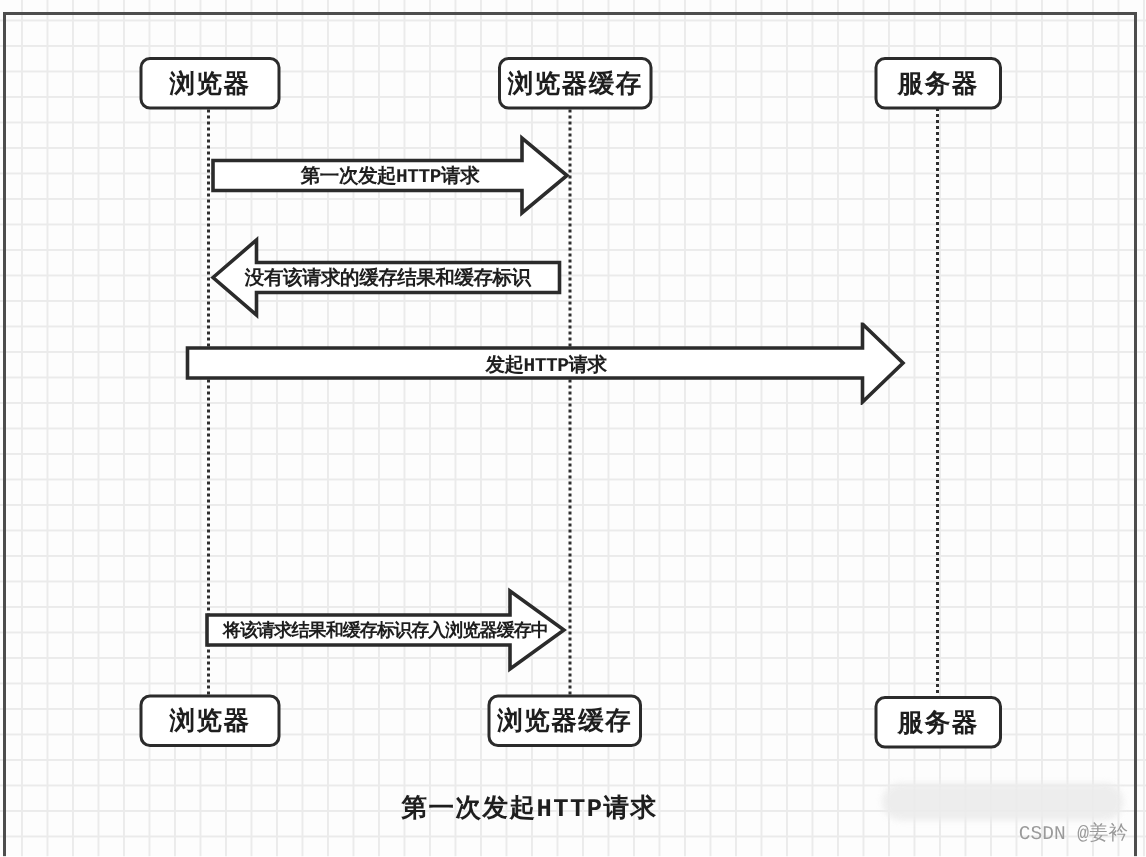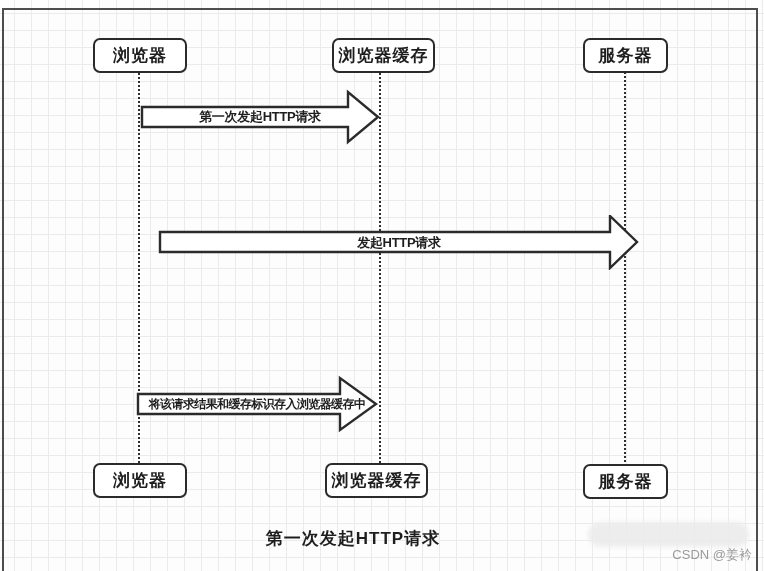--- a/index.html
+++ b/index.html
@@ -6,21 +6,21 @@
   #canvas{
     position:relative;
     width:764px;height:571px;
     overflow:hidden;
     background-color:#fdfdfd;
     background-image:
       linear-gradient(#ebebeb 1px, transparent 1px),
       linear-gradient(90deg, #ebebeb 1px, transparent 1px);
     background-size:17px 17px;
     background-position:-3px -4px;
-    font-family:Liberation Sans, sans-serif;
+    font-family:Liberation Mono, monospace;
   }
   .frame-line{position:absolute;background:#4d4d4d;}
   .actor{
     position:absolute;
     box-sizing:border-box;
     height:35px;
     background:#ffffff;
     border:2.5px solid #2b2b2b;
     border-radius:7px;
     display:flex;align-items:center;justify-content:center;
@@ -88,30 +88,36 @@
     <span>服务器</span>
   </div>
 
   <div class="arrow" style="left:140px;top:89px;width:240px;height:56px;">
     <svg width="240" height="56" viewBox="0 0 240 56">
       <polygon points="2,18 208,18 208,3 238,28 208,53 208,38 2,38"></polygon>
     </svg>
     <span class="arrow-label">第一次发起HTTP请求</span>
   </div>
 
+  <div class="arrow" style="left:140px;top:157px;width:237px;height:56px;">
+    <svg width="237" height="56" viewBox="0 0 237 56">
+      <polygon points="2,28 31,3 31,18 233,18 233,38 31,38 31,53"></polygon>
+    </svg>
+    <span class="arrow-label">没有该请求的缓存结果和缓存标识</span>
+  </div>
 
-  <div class="arrow" style="left:158px;top:215px;width:482px;height:55px;">
+  <div class="arrow" style="left:123px;top:215px;width:482px;height:55px;">
     <svg width="482" height="55" viewBox="0 0 482 55">
       <polygon points="2,17 452,17 452,1 479,27 452,53 452,37 2,37"></polygon>
     </svg>
     <span class="arrow-label">发起HTTP请求</span>
   </div>
 
 
-  <div class="arrow" style="left:136px;top:375px;width:242px;height:58px;text-align:right;">
+  <div class="arrow" style="left:136px;top:391px;width:242px;height:58px;text-align:right;">
     <svg width="242" height="58" viewBox="0 0 242 58">
       <polygon points="2,19 204,19 204,3 240,29 204,55 204,39 2,39"></polygon>
     </svg>
     <span class="arrow-label tight">将该请求结果和缓存标识存入浏览器缓存中</span>
   </div>
 
   <div class="actor" style="left:93px;top:463px;width:94px;">
     <span>浏览器</span>
   </div>
   <div class="actor" style="left:325px;top:463px;width:103px;">

